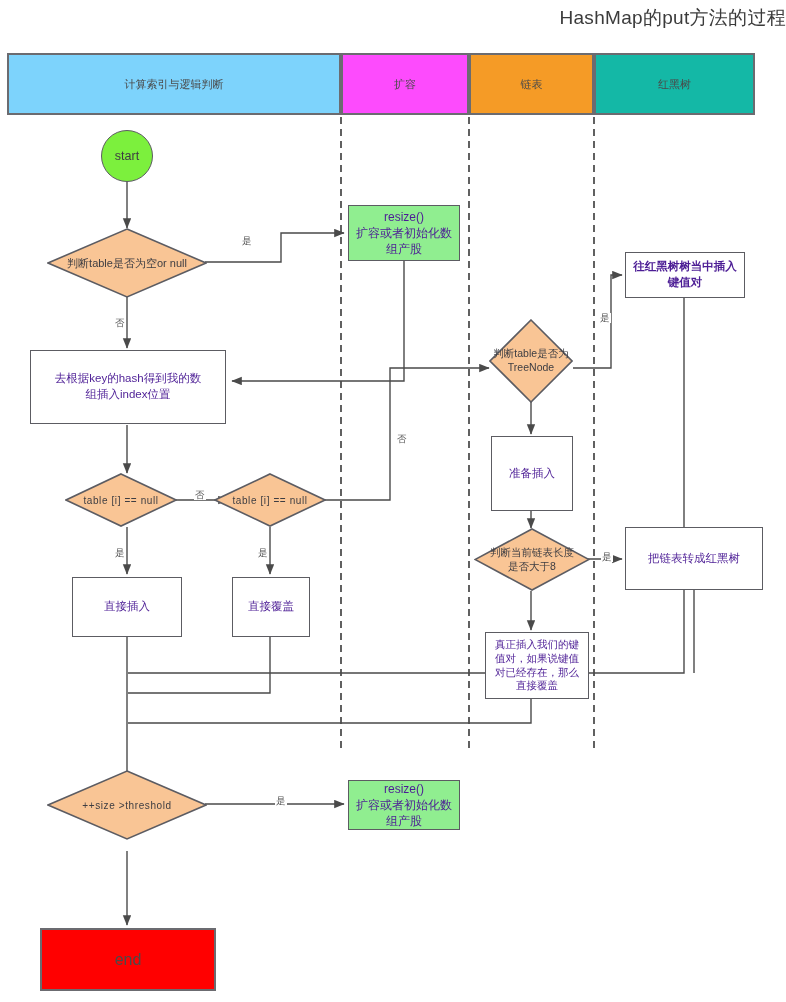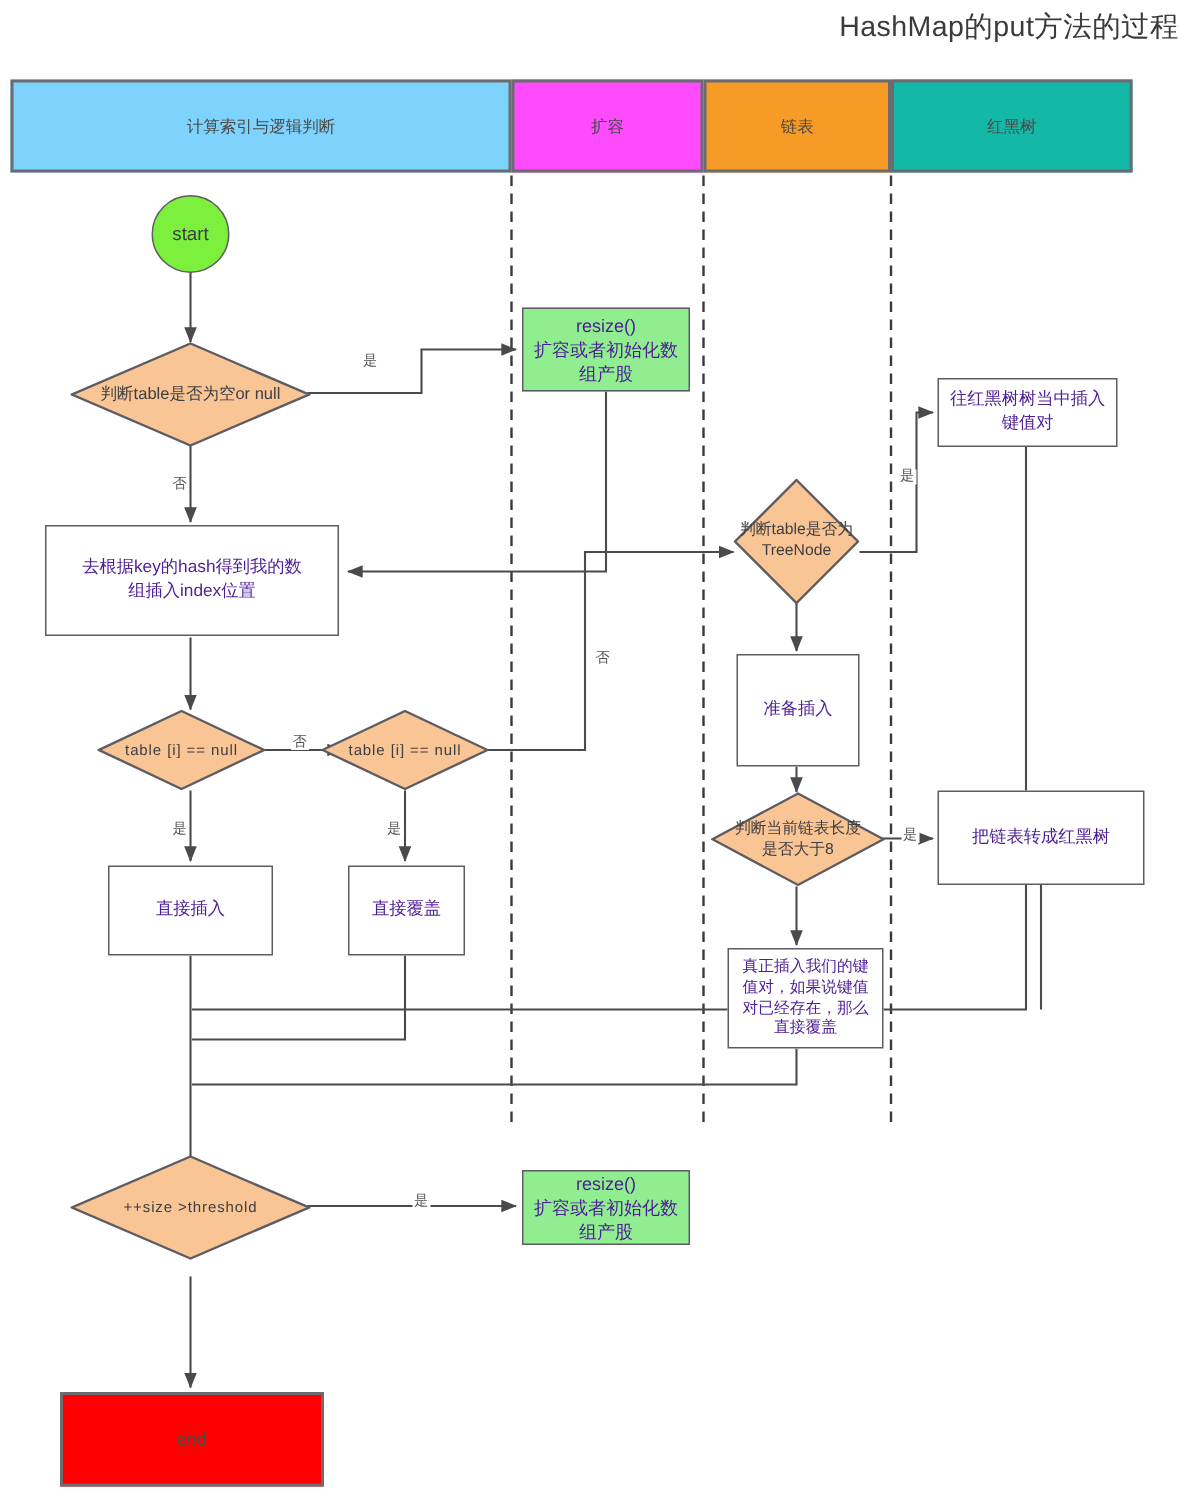--- a/index.html
+++ b/index.html
@@ -58,21 +58,21 @@
   .rect.green {
     background: #90ee90;
     border-color: #5c5c62;
     font-size: 12px;
   }
   .rect.red {
     background: #ff0000;
     border-color: #6b6b70;
     border-width: 2px;
     color: #4a4a4a;
-    font-size: 12px;
+    font-size: 16px;
   }
   .rect.small-text {
     font-size: 10.5px;
     line-height: 1.3;
   }
   
   .diamond {
     display: block;
   }
   .diamond .dshape {
@@ -251,21 +251,21 @@
   <div class="node rect" style="left:232px; top:577px; width:78px; height:60px;">直接覆盖</div>
 
   <div class="node diamond" style="left:489px; top:319px; width:84px; height:84px;">
     <svg class="dshape" viewBox="0 0 84 84" preserveAspectRatio="none">
       <polygon points="42,1 83,42 42,83 1,42" fill="#f9c595" stroke="#5c5c62" stroke-width="1.6"></polygon>
     </svg>
     <div class="dlabel" style="font-size:10.5px;">判断table是否为
 TreeNode</div>
   </div>
 
-  <div class="node rect" style="left:625px; top:252px; width:120px; height:46px;">往红黑树树当中插入键值对</div>
+  <div class="node rect" style="left:625px; top:252px; width:120px; height:46px;font-weight:bold;">往红黑树树当中插入键值对</div>
 
   <div class="node rect" style="left:491px; top:436px; width:82px; height:75px;">准备插入</div>
 
   <div class="node diamond" style="left:474px; top:528px; width:116px; height:63px;">
     <svg class="dshape" viewBox="0 0 116 63" preserveAspectRatio="none">
       <polygon points="58,1 115,31.5 58,62 1,31.5" fill="#f9c595" stroke="#5c5c62" stroke-width="1.6"></polygon>
     </svg>
     <div class="dlabel" style="font-size:10.5px;">判断当前链表长度
 是否大于8</div>
   </div>

